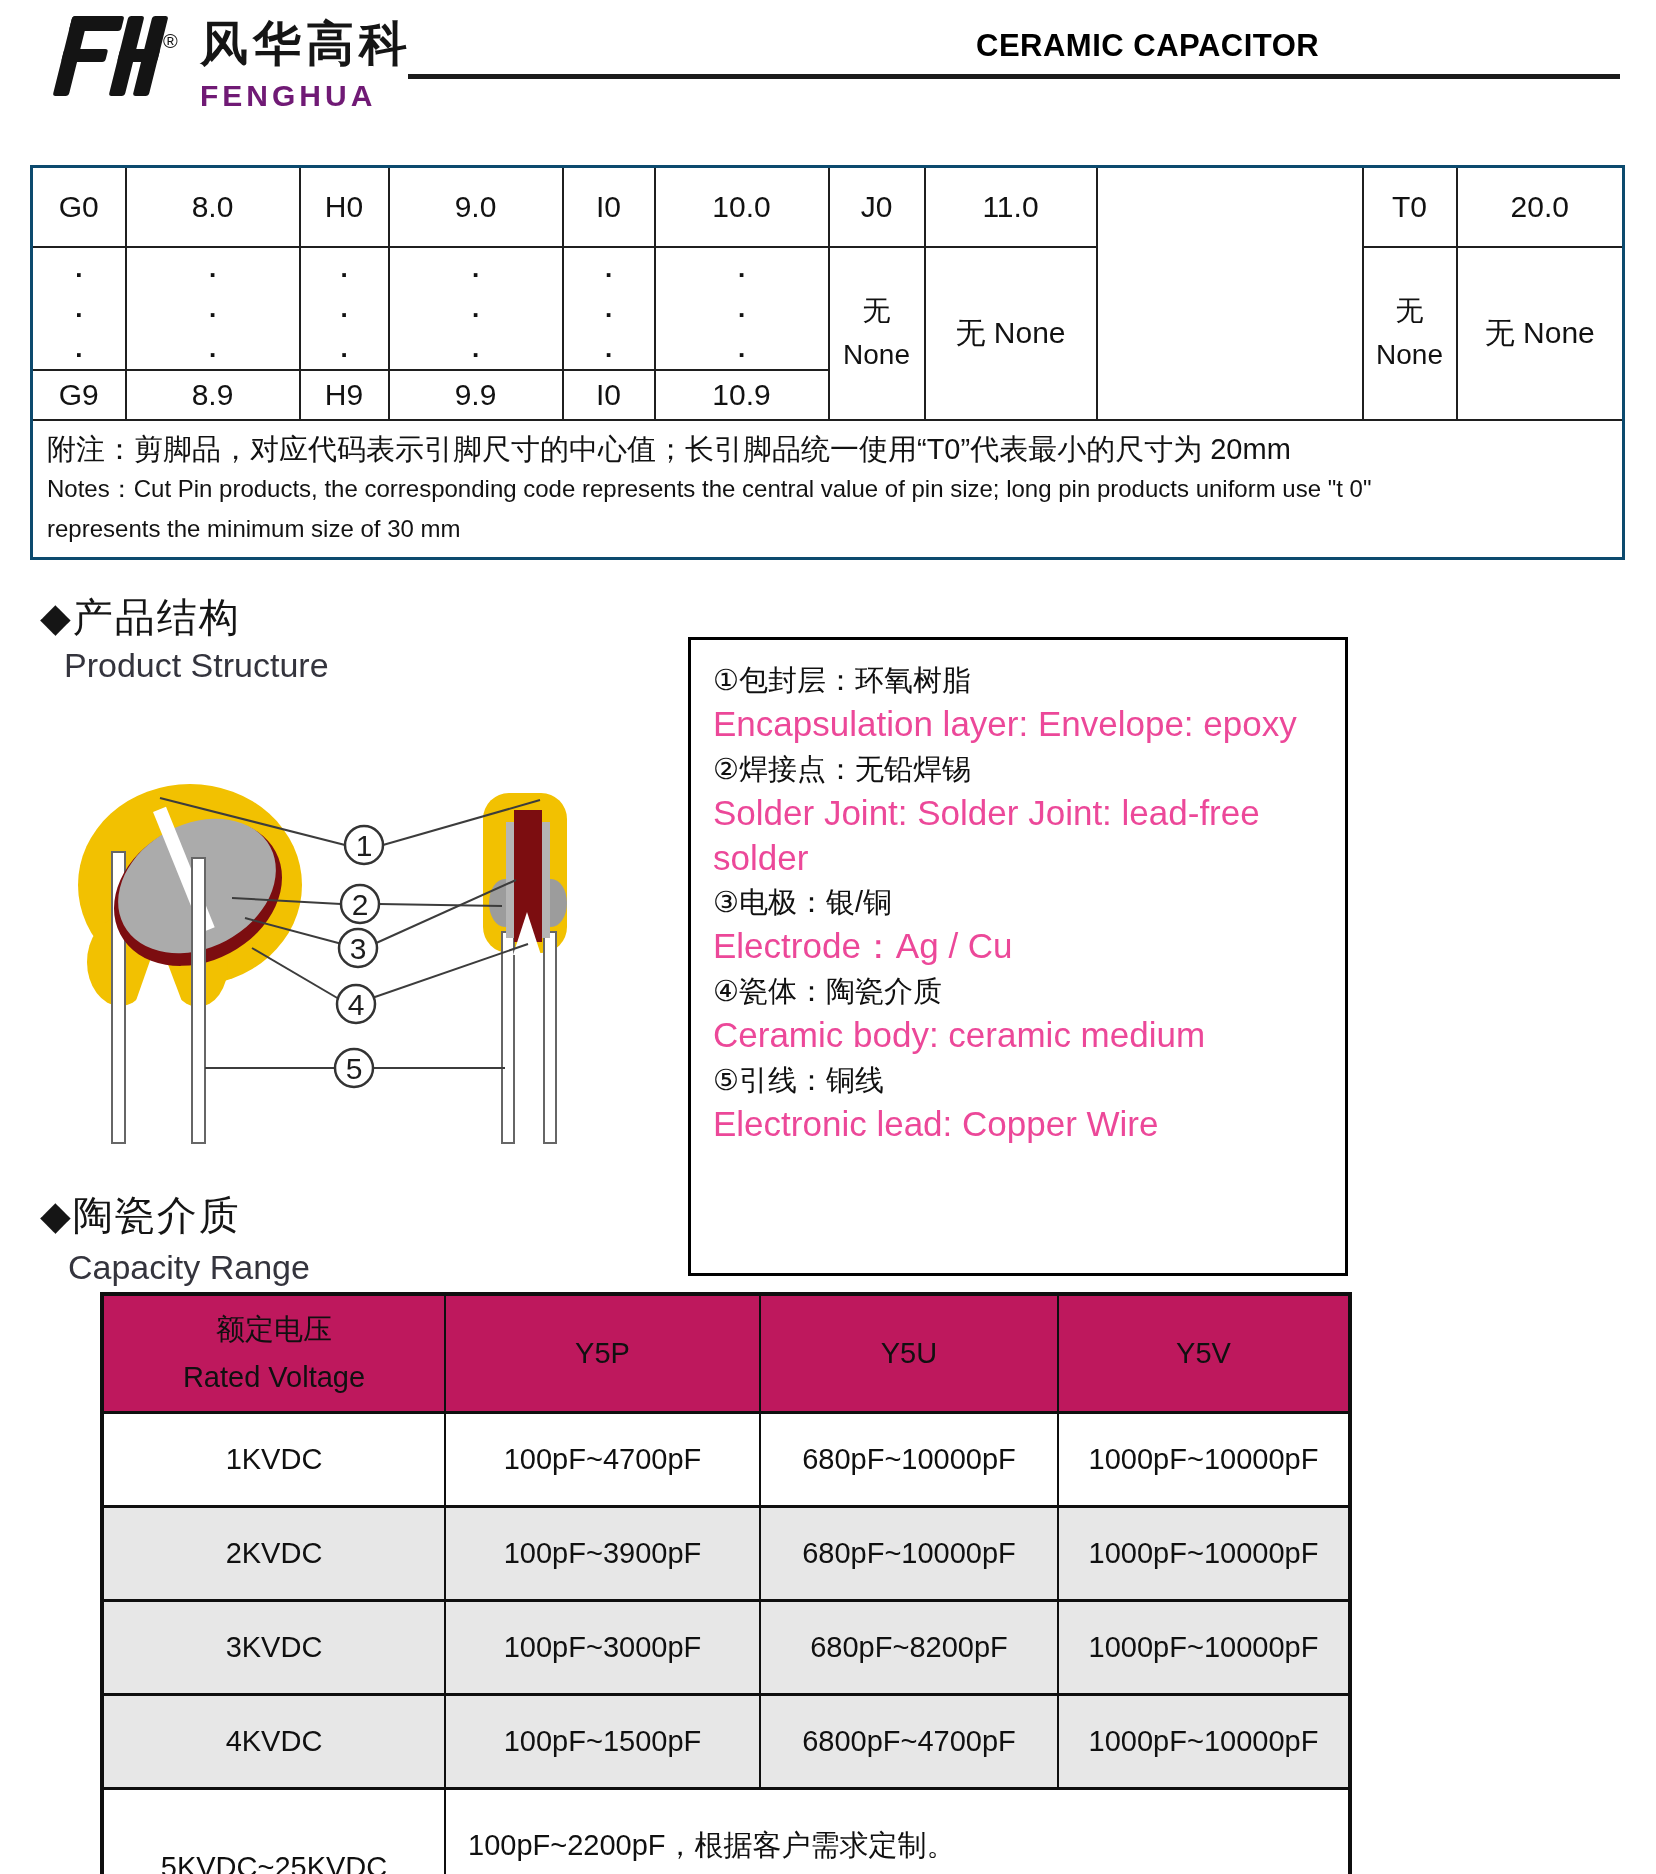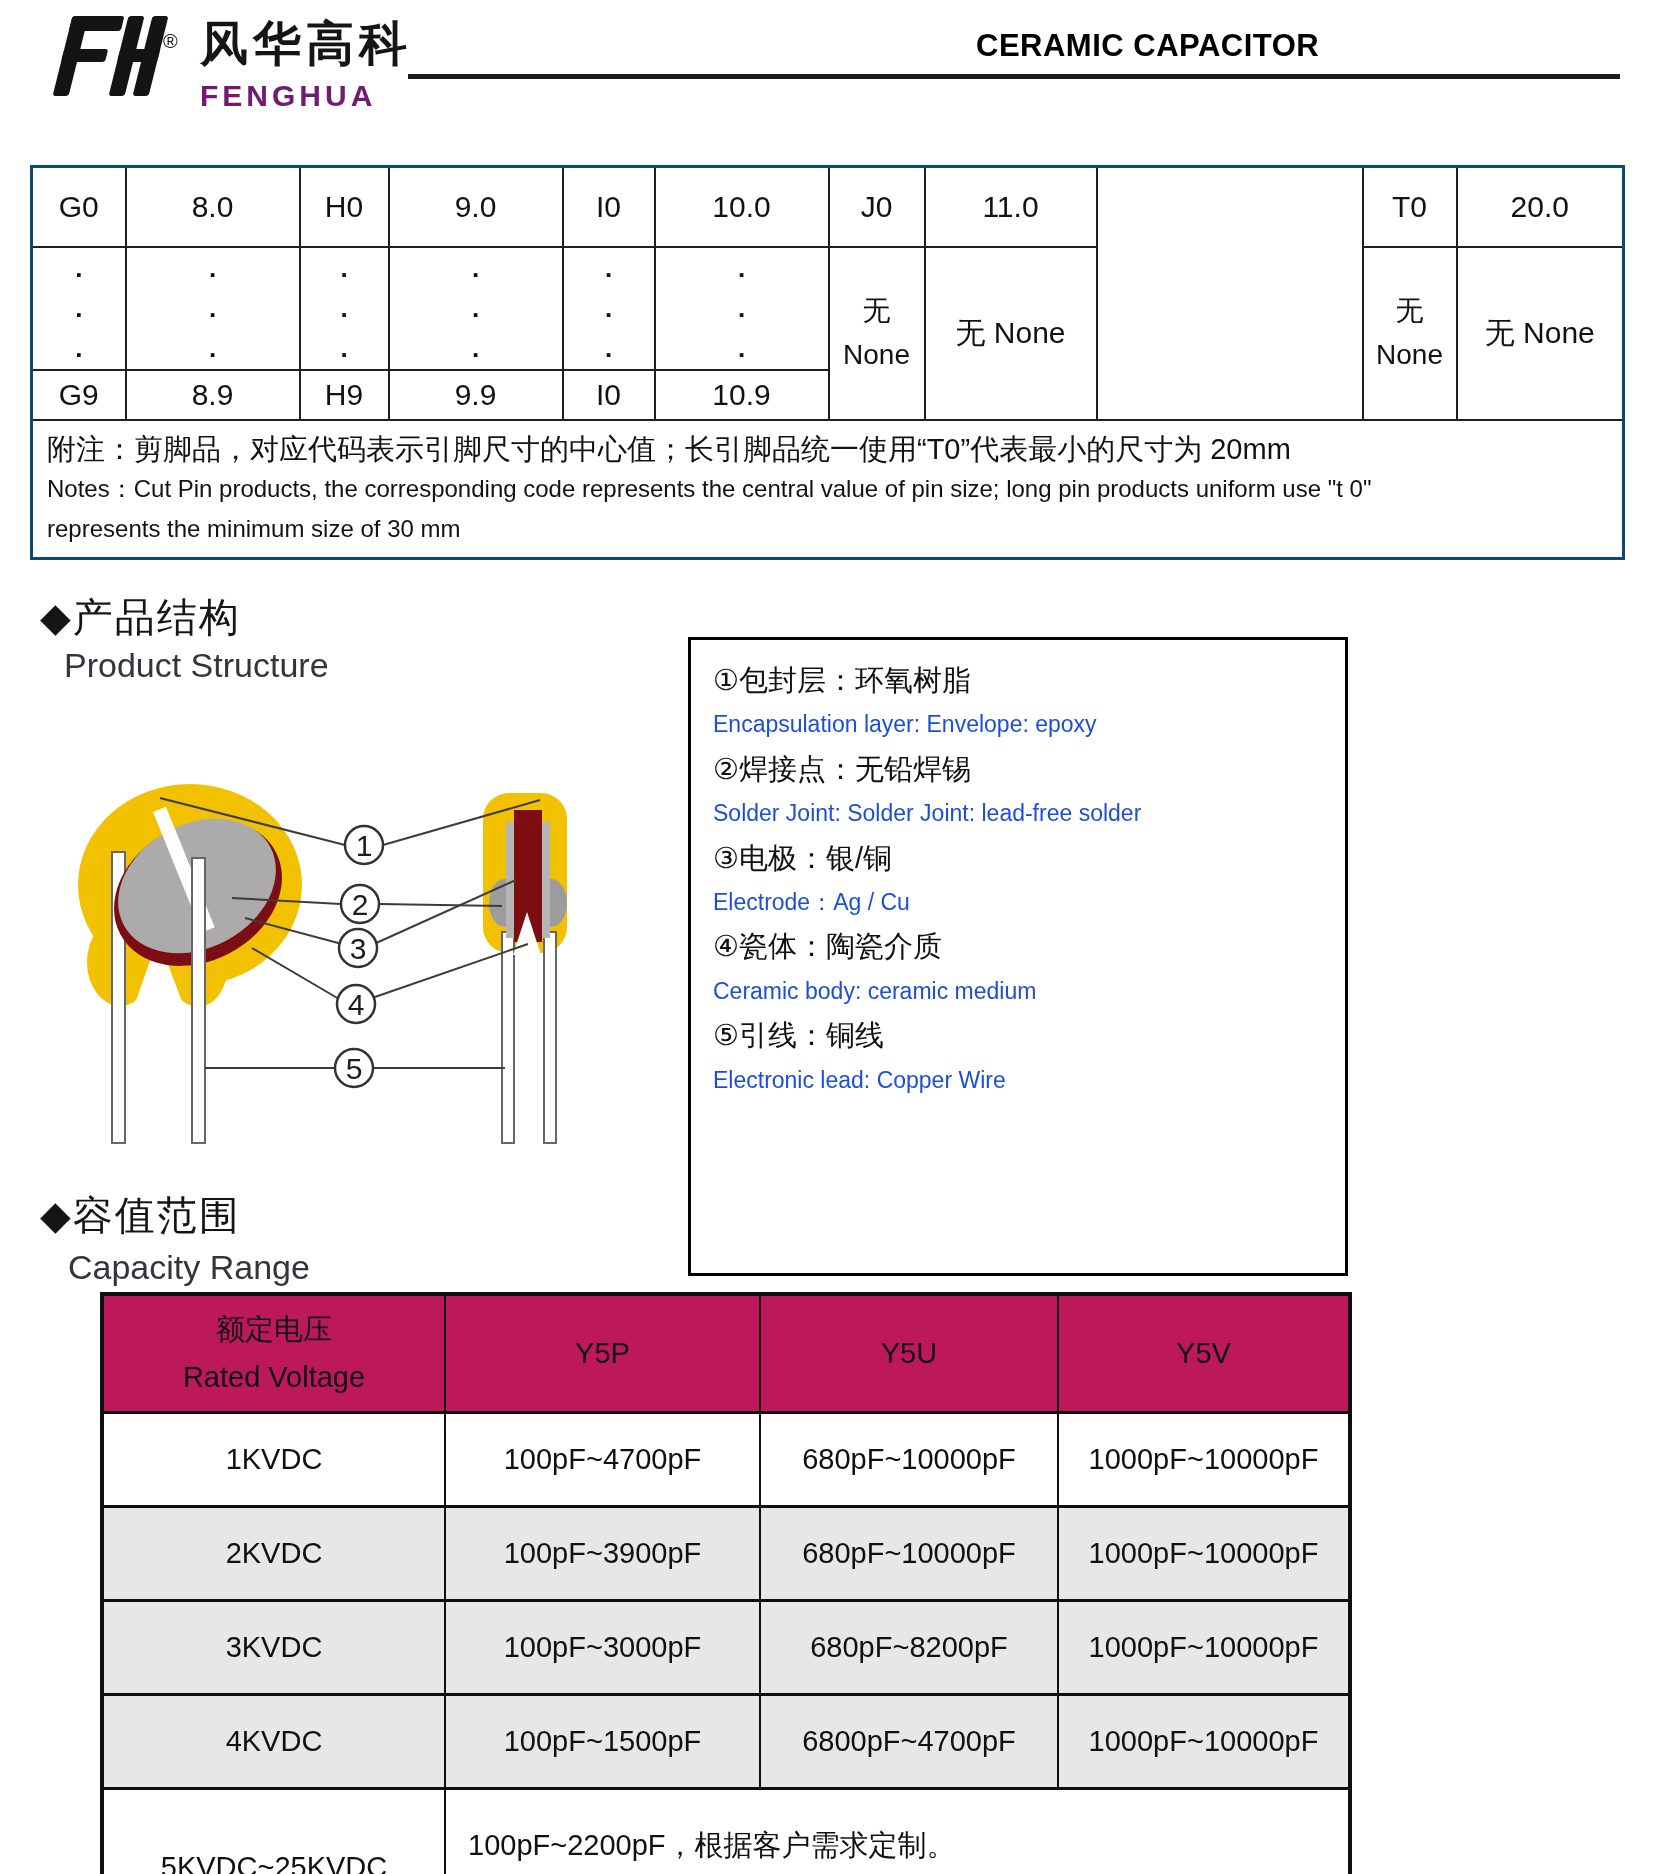--- a/index.html
+++ b/index.html
@@ -41,21 +41,21 @@
   .cr-cn { left:40px; top:1188px; }
   .cr-en { left:68px; top:1248px; }
 
   
   .legend-box {
     left:688px; top:637px; width:660px; height:639px;
     border:3px solid #000; padding:18px 22px;
   }
   .legend-box div { line-height:44.4px; }
   .legend-cn { font-size:29px; }
-  .legend-en { font-size:23px; color:#1d4ed8; }
+  .legend-en { font-size:35px; color:#ec4899; }
 
   
   .diagram { left:40px; top:758px; }
 
   
   .cap-table { left:100px; top:1292px; width:1248px; border-collapse:collapse; table-layout:fixed; }
   .cap-table { border:4px solid #0f0f0f; }
   .cap-table td { border-style:solid; border-color:#0f0f0f; border-width:3px 2px; text-align:center; vertical-align:middle; font-size:29px; color:#101010; }
   .cap-head { height:118px; background:#be185d; }
   .cap-head div { line-height:48px; }
@@ -237,21 +237,21 @@
     <div class="legend-cn">②焊接点：无铅焊锡</div>
     <div class="legend-en">Solder Joint: Solder Joint: lead-free solder</div>
     <div class="legend-cn">③电极：银/铜</div>
     <div class="legend-en">Electrode：Ag / Cu</div>
     <div class="legend-cn">④瓷体：陶瓷介质</div>
     <div class="legend-en">Ceramic body: ceramic medium</div>
     <div class="legend-cn">⑤引线：铜线</div>
     <div class="legend-en">Electronic lead: Copper Wire</div>
   </div>
 
-  <div class="abs sec-cn cr-cn">◆容值范围</div>
+  <div class="abs sec-cn cr-cn">◆陶瓷介质</div>
   <div class="abs sec-en cr-en">Capacity Range</div>
 
   <table class="abs cap-table">
     <colgroup>
       <col style="width:343px">
         <col style="width:315px">
         <col style="width:298px">
         <col style="width:292px">
     </colgroup>
     <tbody>

